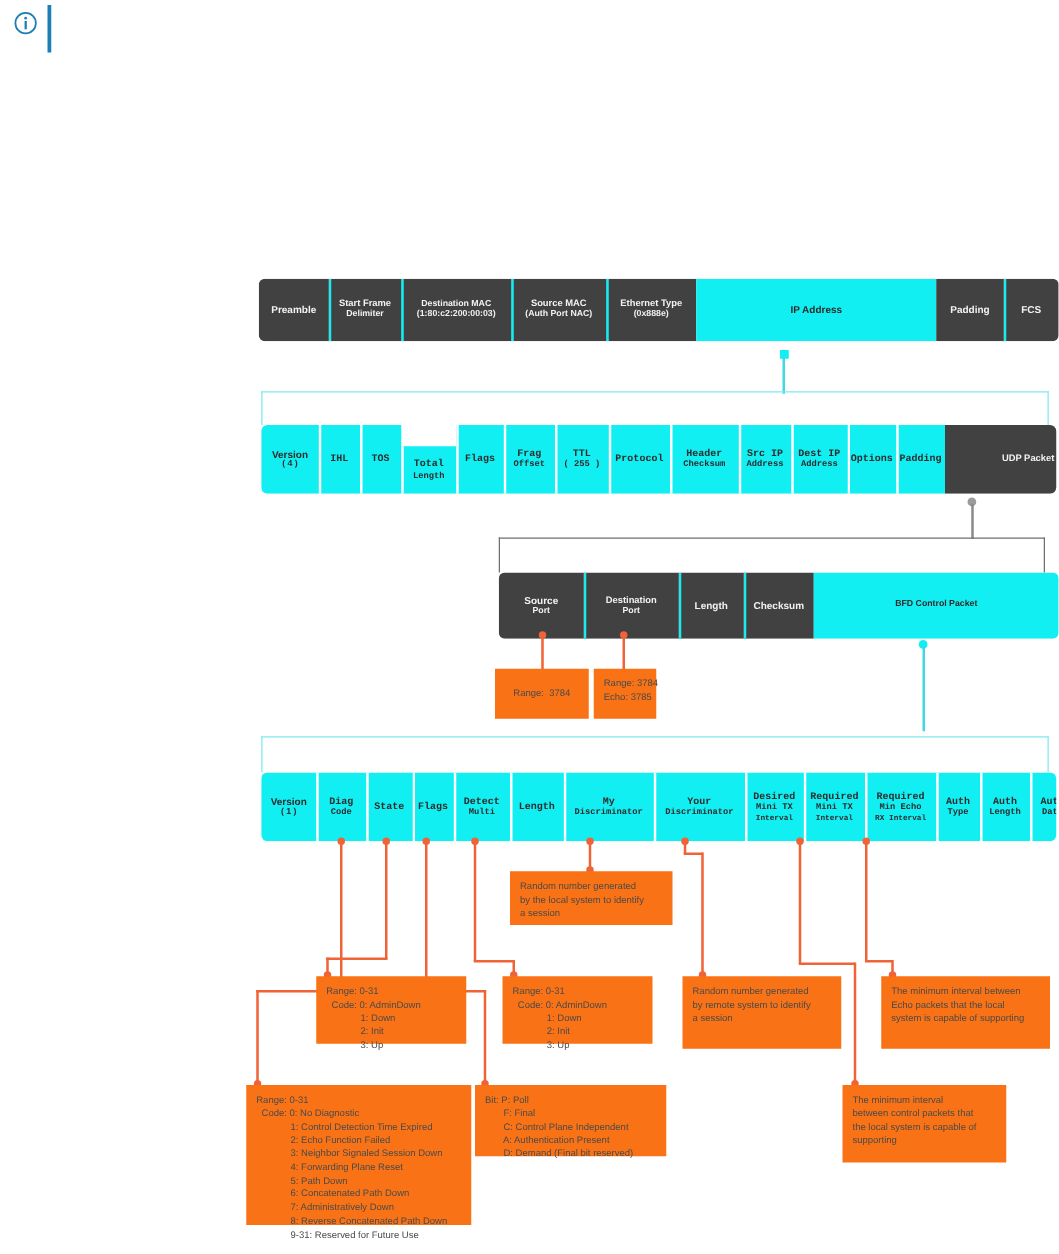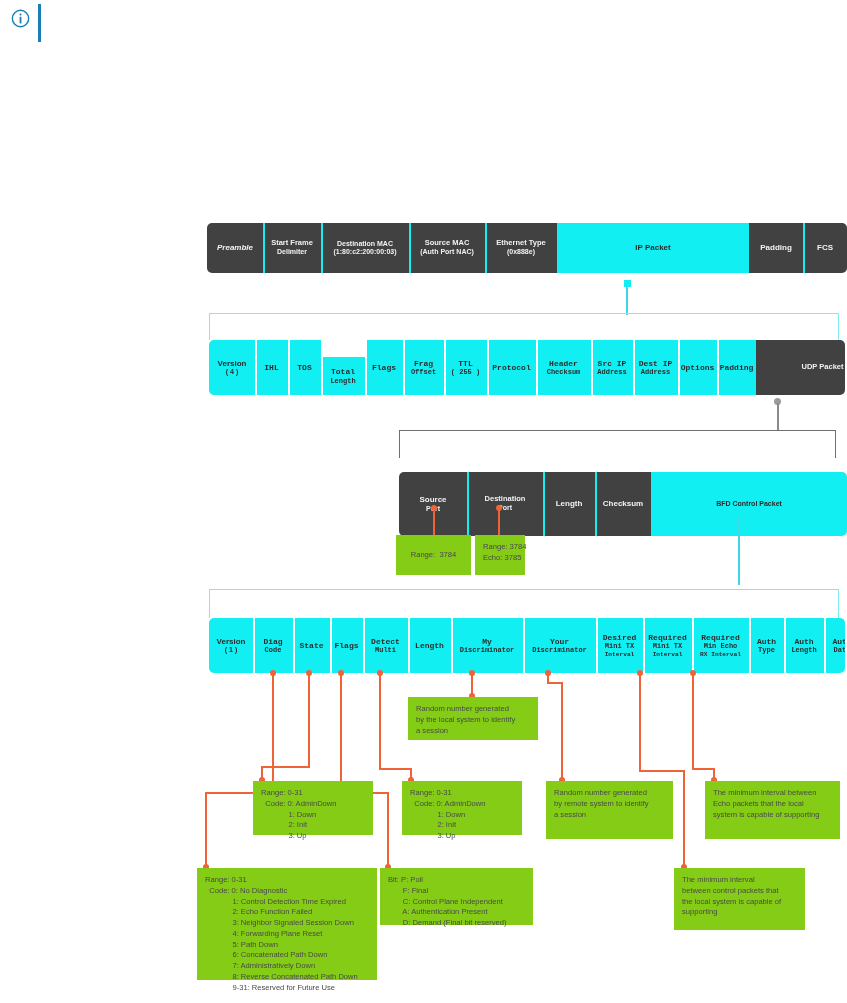--- a/index.html
+++ b/index.html
@@ -44,41 +44,41 @@
   .dot-rd{position:absolute;width:7px;height:7px;border-radius:50%;background:#9b9b9b;}
 
   
   .o-seg{position:absolute;background:#ef6337;}
   .o-v{width:1.6px;}
   .o-h{height:1.6px;}
   .o-dot{position:absolute;width:6px;height:6px;border-radius:50%;background:#ef6337;}
 
   
   .note{
-    position:absolute;background:#84cc16;color:#4a4a4a;
+    position:absolute;background:#f97316;color:#4a4a4a;
     font-size:7.6px;line-height:1.42;box-sizing:border-box;
     padding:7px 8px;white-space:pre;
   }
   .note.center{display:flex;align-items:center;justify-content:center;
     text-align:center;padding:4px;}
 </style>
 </head>
 <body>
 
 <div id="info-bar">
   <svg id="info-icon" viewBox="0 0 20 20">
     <circle cx="10" cy="10" r="8.6" fill="none" stroke="#1b7fb5" stroke-width="1.5"></circle>
     <circle cx="10" cy="5.8" r="1.1" fill="#1b7fb5"></circle>
     <rect x="9.1" y="8.2" width="1.9" height="7" fill="#1b7fb5"></rect>
   </svg>
   <div id="info-rule"></div>
 </div>
 
 <div class="row" id="row-ethernet" style="left:207px;top:223px;width:640px;height:50px;">
-    <div class="cell dark" style="width: 56px; flex: 0 0 56px; font-style: italic;">
+    <div class="cell dark" style="width: 56px; flex: 0 0 56px;">
       <div>
         <span class="lbl t8">Preamble</span>
       </div>
     </div>
     <div class="cell dark sep-cyan" style="width: 58px; flex: 0 0 58px;">
       <div>
         <span class="lbl t75">Start Frame</span>
         <span class="sub">Delimiter</span>
       </div>
     </div>
@@ -95,21 +95,21 @@
       </div>
     </div>
     <div class="cell dark sep-cyan" style="width: 72px; flex: 0 0 72px;">
       <div>
         <span class="lbl t75">Ethernet Type</span>
         <span class="sub">(0x888e)</span>
       </div>
     </div>
     <div class="cell cyan" style="width: 192px; flex: 0 0 192px;">
       <div>
-        <span class="lbl t8">IP Packet</span>
+        <span class="lbl t8">IP Address</span>
       </div>
     </div>
     <div class="cell dark" style="width: 54px; flex: 0 0 54px;">
       <div>
         <span class="lbl t8">Padding</span>
       </div>
     </div>
     <div class="cell dark sep-cyan" style="width: 44px; flex: 0 0 44px;">
       <div>
         <span class="lbl t8">FCS</span>
@@ -198,21 +198,21 @@
       <div>
         <span class="lbl t75">UDP Packet</span>
       </div>
     </div>
   </div>
 
 <div class="dot-rd" style="left:774px;top:398px;"></div>
 <div class="vline gy" style="left:777px;top:403px;height:28px;"></div>
 <div class="bracket greyb" style="left:399px;top:430px;width:437px;height:28px;"></div>
 
-<div class="row" id="row-udp" style="left:399px;top:472px;width:448px;height:64px;">
+<div class="row" id="row-udp" style="left:399px;top:458px;width:448px;height:53px;">
     <div class="cell dark" style="width: 68px; flex: 0 0 68px;">
       <div>
         <span class="lbl t8">Source</span>
         <span class="sub">Port</span>
       </div>
     </div>
     <div class="cell dark sep-cyan" style="width: 76px; flex: 0 0 76px;">
       <div>
         <span class="lbl t75">Destination</span>
         <span class="sub">Port</span>

